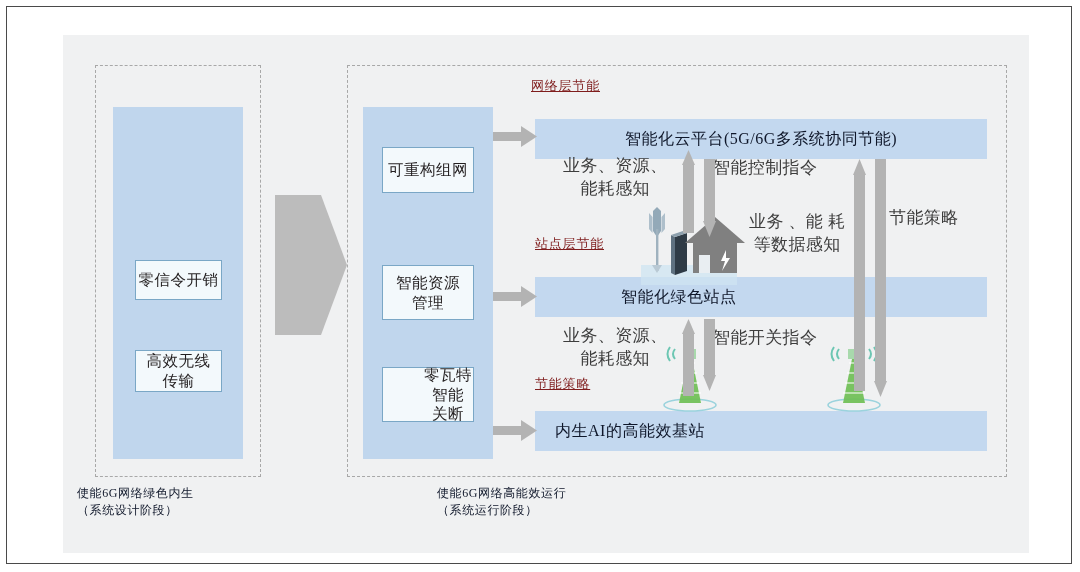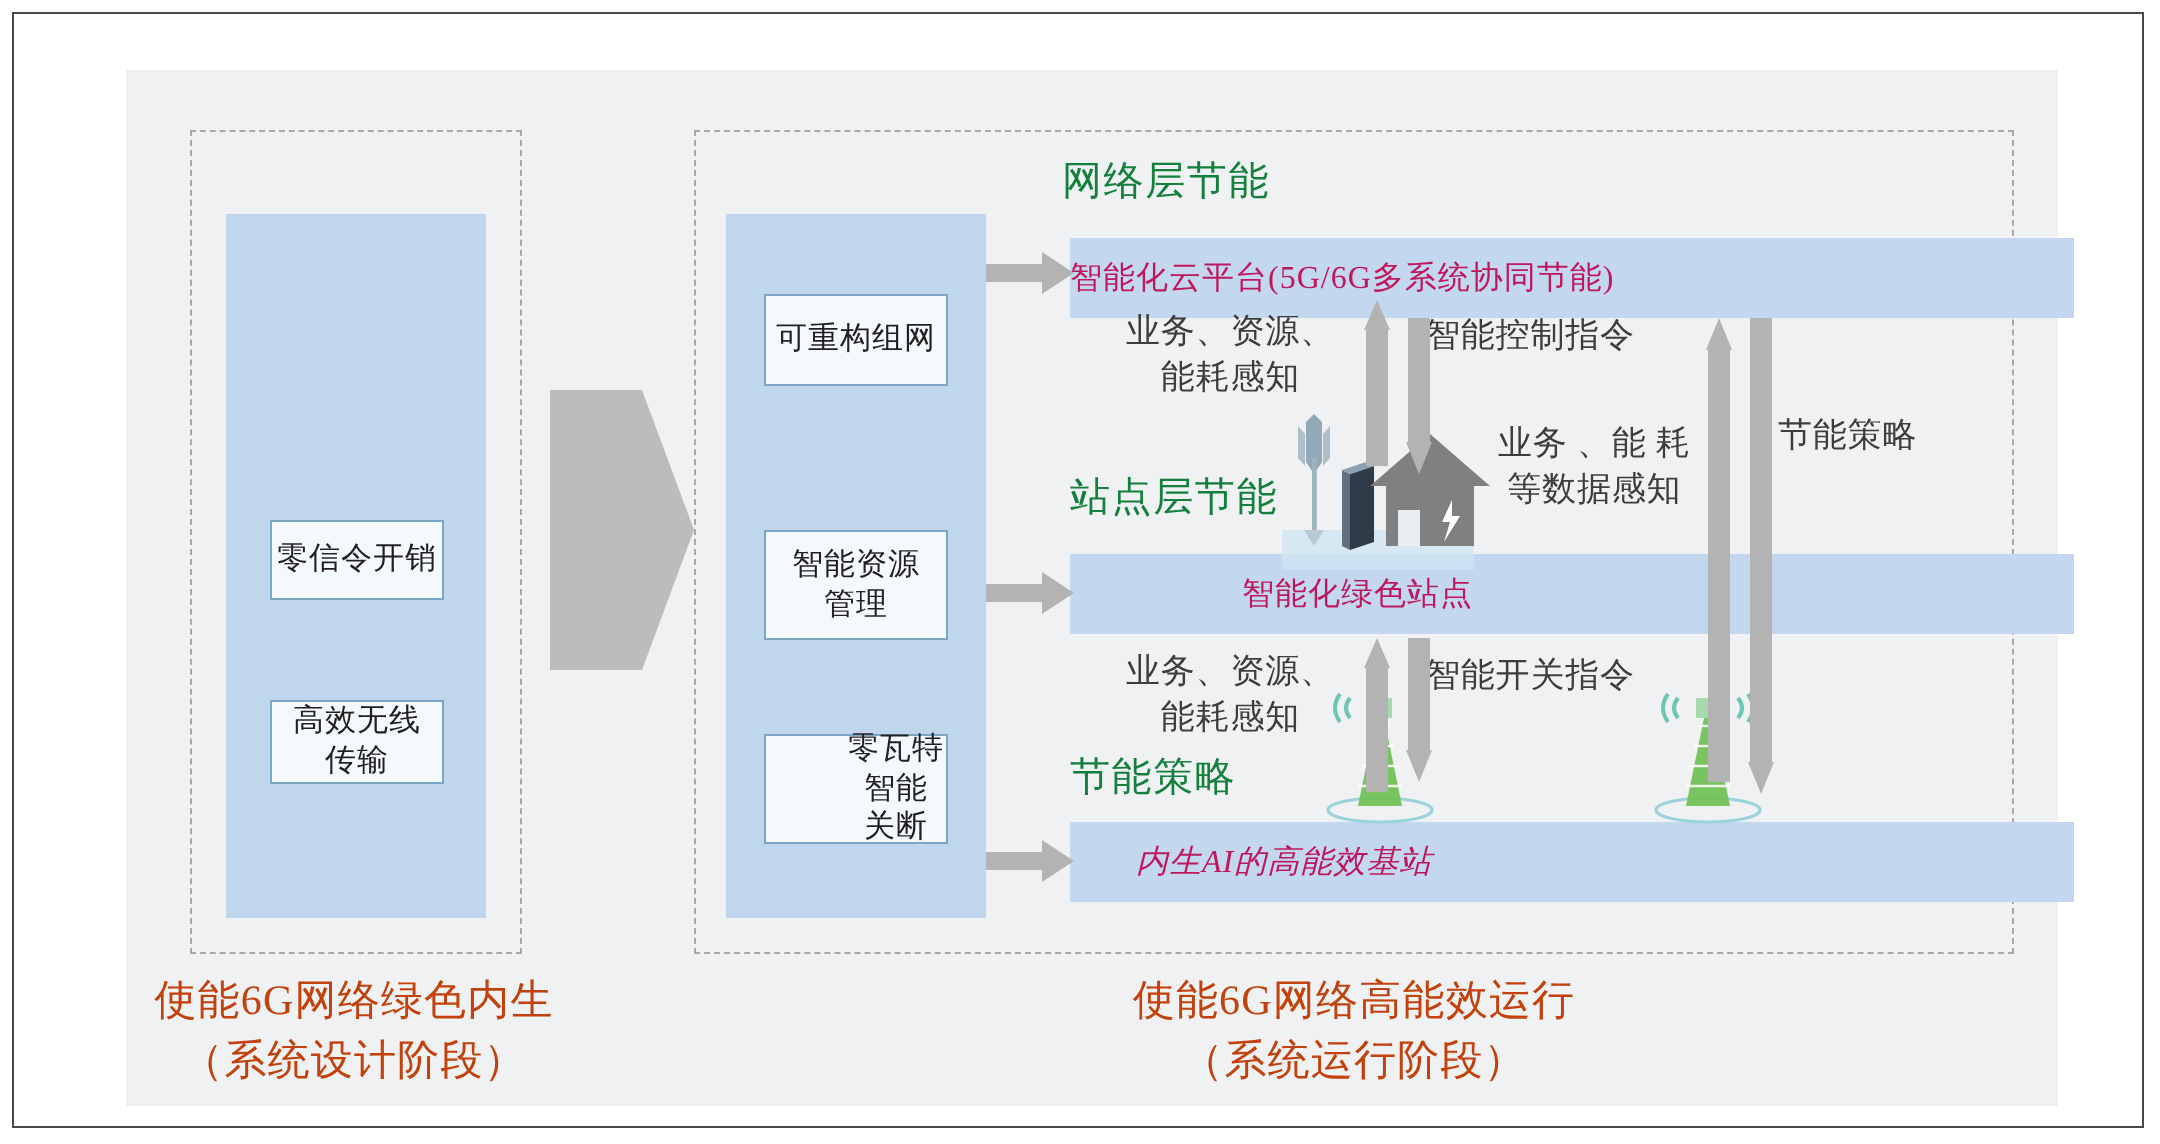--- a/index.html
+++ b/index.html
@@ -75,42 +75,44 @@
     background: #c0d6ed;
   }
   #rbox1 { left: 375px; top: 140px; width: 92px; height: 46px; }
   #rbox2 { left: 375px; top: 258px; width: 92px; height: 55px; }
   #rbox3 { left: 375px; top: 360px; width: 92px; height: 55px; padding-left: 40px; }
 
   
   .layer-bar {
     position: absolute;
     left: 528px;
-    width: 502px;
+    width: 452px;
     height: 40px;
     background: #c3d8ef;
     display: flex;
     align-items: center;
-    color: #be185d;
+    justify-content: center;
+    color: #0f172a;
     font-size: 16px;
     letter-spacing: .5px;
   }
   #bar-network { top: 112px; }
   #bar-site    { top: 270px; }
   #bar-device  { top: 404px; }
-  #bar-device .bar-text { position: absolute; left: 33px; font-style: italic; }
+  #bar-device .bar-text { position: absolute; left: 20px; }
   #bar-site .bar-text   { position: absolute; left: 86px; }
 
   
   .layer-label {
     position: absolute;
-    color: #15803d;
-    font-size: 20px;
+    color: #7f1d1d;
+    font-size: 13px;
     letter-spacing: .8px;
     white-space: nowrap;
+    text-decoration: underline;
   }
   #label-network { left: 524px; top: 70px; }
   #label-site    { left: 528px; top: 228px; }
   #label-device  { left: 528px; top: 368px; }
 
   
   .flow-text {
     position: absolute;
     color: #3d3d3d;
     font-size: 17px;
@@ -140,23 +142,23 @@
     left: 628px; top: 196px;
     width: 118px; height: 82px;
   }
   .tower-icon { position: absolute; width: 70px; height: 70px; }
   #tower-left  { left: 648px; top: 336px; }
   #tower-right { left: 812px; top: 336px; }
 
   
   .caption {
     position: absolute;
-    text-align: center;
-    color: #c2410c;
-    font-size: 21px;
+    text-align: left;
+    color: #0f172a;
+    font-size: 12px;
     line-height: 1.45;
     letter-spacing: .6px;
   }
   #caption-left  { left: 70px;  top: 478px; width: 200px; }
   #caption-right { left: 430px; top: 478px; width: 480px; }
 </style>
 </head>
 <body>
 
 <div id="figure">

